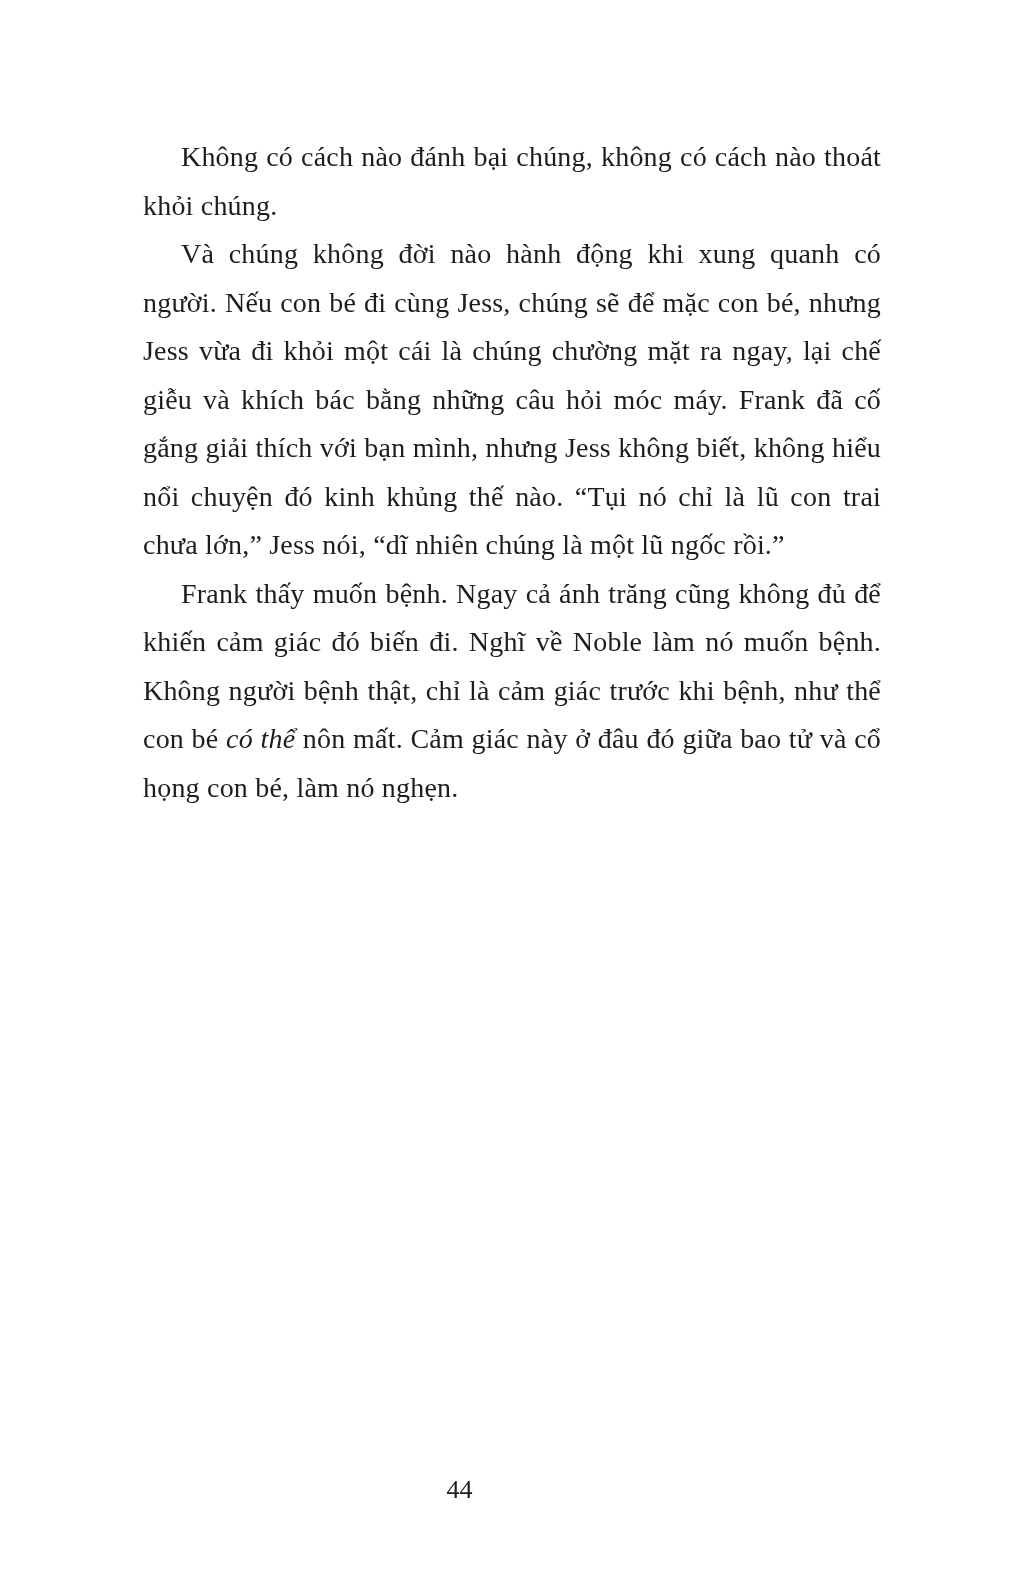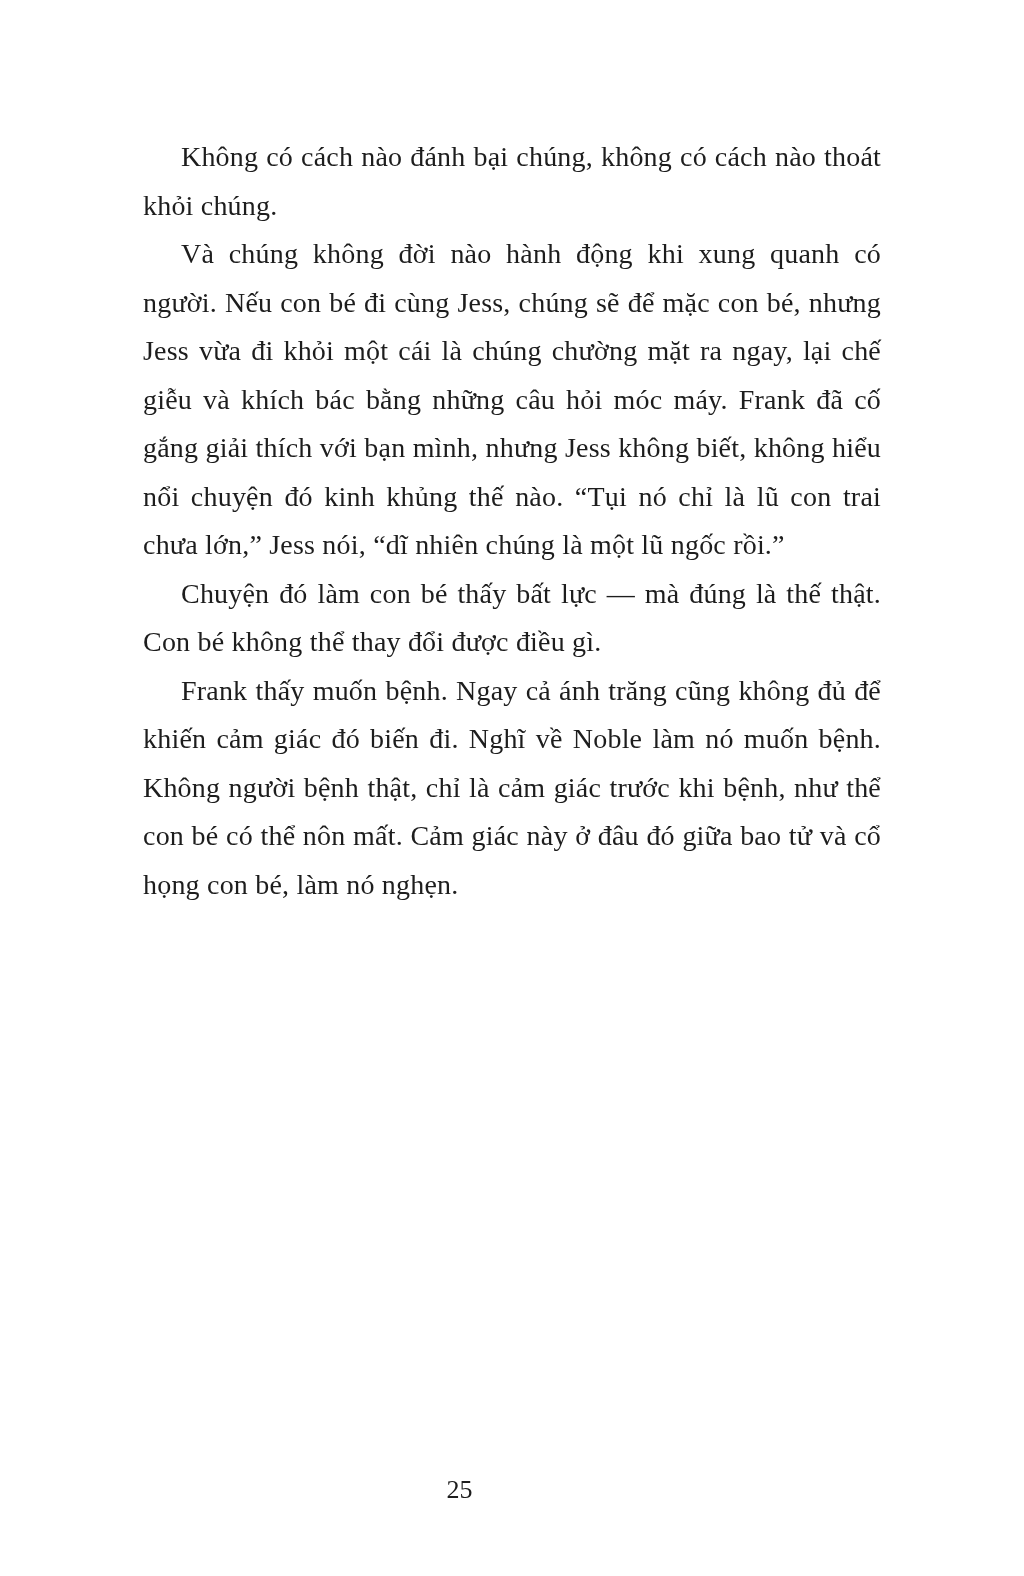--- a/index.html
+++ b/index.html
@@ -26,35 +26,35 @@
     text-align: justify;
     text-justify: inter-word;
     letter-spacing: 0.2px;
   }
   .text-block p {
     margin: 0;
     padding: 0;
     text-indent: 38px;
   }
   .text-block .run-italic {
+    font-style: italic;
   }
   .page-number {
     position: absolute;
     left: 0;
     top: 1475px;
     width: 100%;
     text-align: center;
     font-size: 26px;
     color: #1d1d1d;
   }
 </style>
 </head>
 <body>
 
 <div class="page">
   <div class="text-block">
       <p><span>Không có cách nào đánh bại chúng, không có cách nào thoát khỏi chúng.</span></p>
       <p><span>Và chúng không đời nào hành động khi xung quanh có người. Nếu con bé đi cùng Jess, chúng sẽ để mặc con bé, nhưng Jess vừa đi khỏi một cái là chúng chường mặt ra ngay, lại chế giễu và khích bác bằng những câu hỏi móc máy. Frank đã cố gắng giải thích với bạn mình, nhưng Jess không biết, không hiểu nổi chuyện đó kinh khủng thế nào. “Tụi nó chỉ là lũ con trai chưa lớn,” Jess nói, “dĩ nhiên chúng là một lũ ngốc rồi.”</span></p>
-      <p><span>Chuyện đó làm con bé thấy bất lực — mà đúng là thế thật. Con bé không thể thay đổi được điều gì.</span></p>
       <p><span>Frank thấy muốn bệnh. Ngay cả ánh trăng cũng không đủ để khiến cảm giác đó biến đi. Nghĩ về Noble làm nó muốn bệnh. Không người bệnh thật, chỉ là cảm giác trước khi bệnh, như thể con bé </span><span class="run-italic">có thể</span><span> nôn mất. Cảm giác này ở đâu đó giữa bao tử và cổ họng con bé, làm nó nghẹn.</span></p>
     </div>
-  <div class="page-number">25</div>
+  <div class="page-number">44</div>
 </div>
 
 </body></html>

